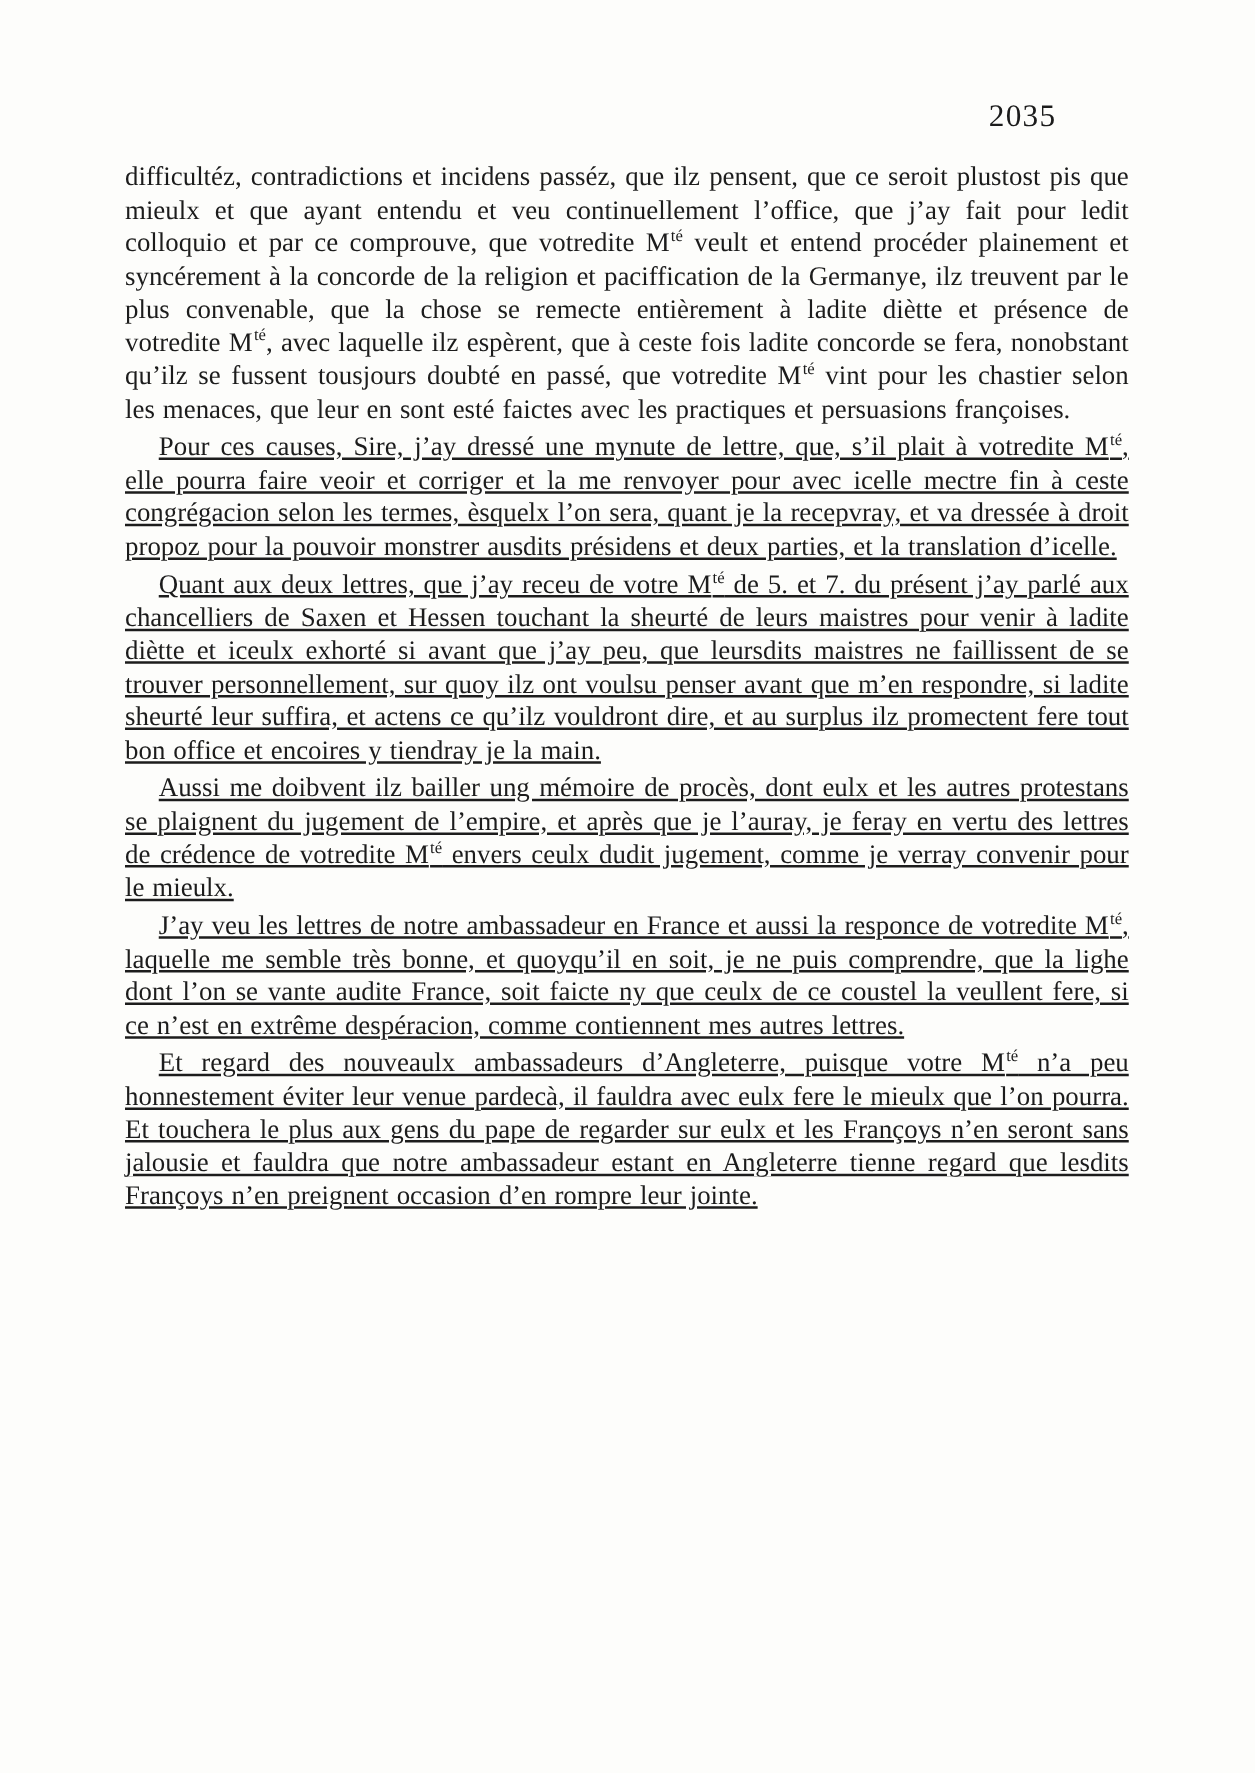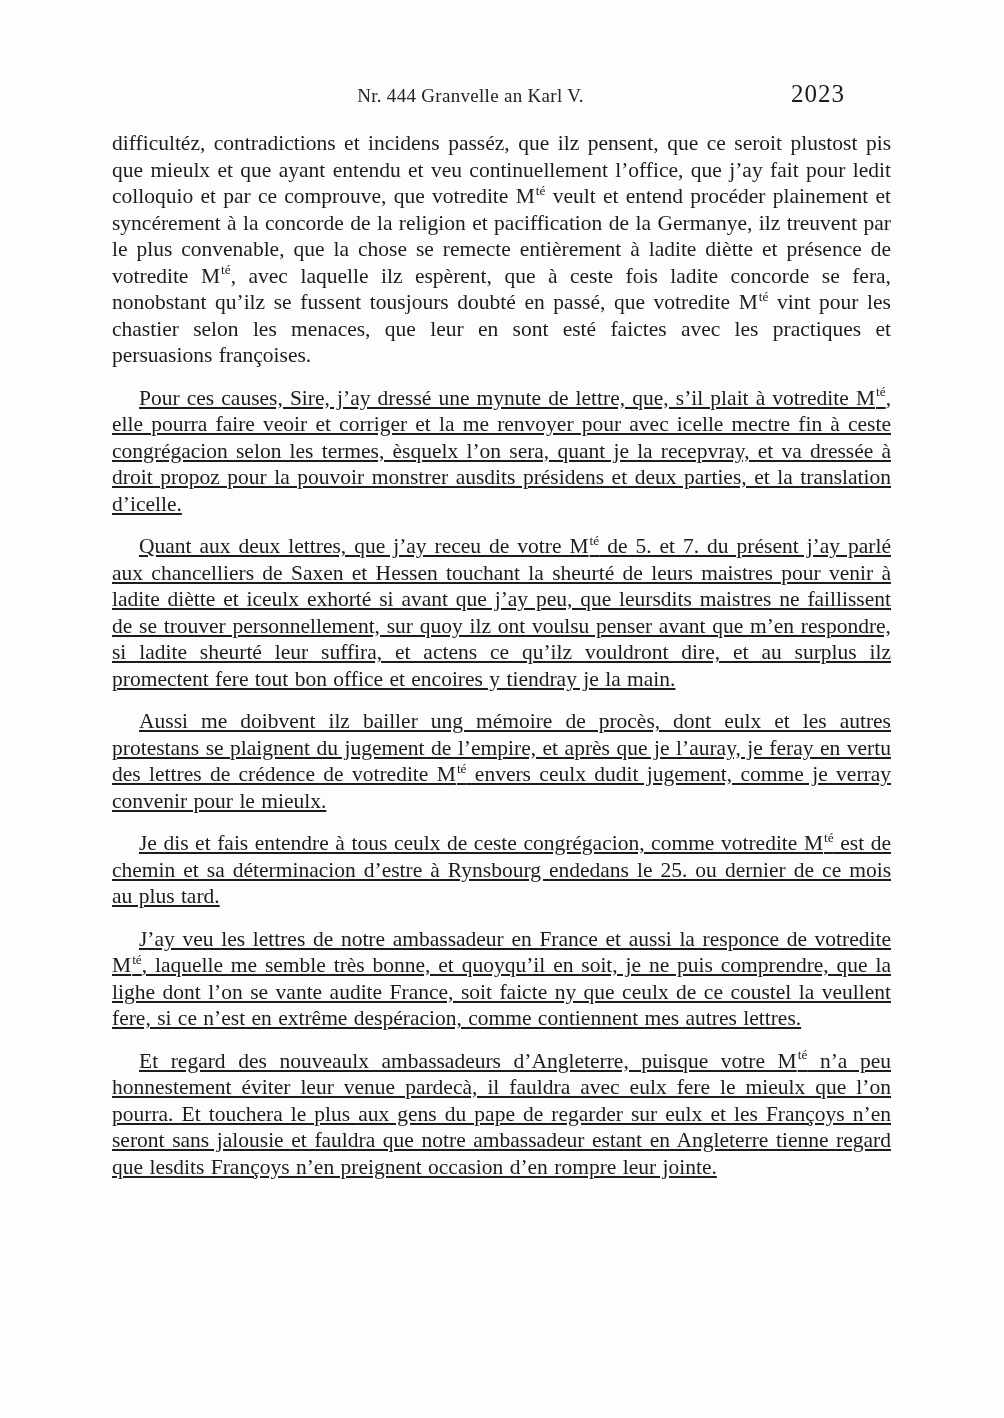--- a/index.html
+++ b/index.html
@@ -38,21 +38,21 @@
   }
   .page-number {
     position: absolute;
     right: 62px;
     top: 0;
     font-size: 25px;
     letter-spacing: 1px;
     color: #1b1b1b;
   }
   .page-body p {
-    margin: 16px;
+    margin: 4px;
     text-align: justify;
     font-size: 21.5px;
     line-height: 26.5px;
     word-spacing: 1px;
   }
   .page-body p.indent {
     text-indent: 27px;
     text-decoration: underline;
   }
   .page-body sup {
@@ -60,25 +60,23 @@
     line-height: 0;
     vertical-align: super;
     margin-left: 1px;
   }
 </style>
 </head>
 <body>
 
 <div class="page">
   <header class="page-header">
-    <div class="running-title">Nr. 444 Granvelle an Karl V.</div>
-    <div class="page-number">2023</div>
+    <div class="page-number">2035</div>
   </header>
   <main class="page-body">
       <p class="">difficultéz, contradictions et incidens passéz, que ilz pensent, que ce seroit plustost pis que mieulx et que ayant entendu et veu continuellement l’office, que j’ay fait pour ledit colloquio et par ce comprouve, que votredite M<sup>té</sup> veult et entend procéder plainement et syncérement à la concorde de la religion et paciffication de la Germanye, ilz treuvent par le plus convenable, que la chose se remecte entièrement à ladite diètte et présence de votredite M<sup>té</sup>, avec laquelle ilz espèrent, que à ceste fois ladite concorde se fera, nonobstant qu’ilz se fussent tousjours doubté en passé, que votredite M<sup>té</sup> vint pour les chastier selon les menaces, que leur en sont esté faictes avec les practiques et persuasions françoises.</p>
       <p class="indent">Pour ces causes, Sire, j’ay dressé une mynute de lettre, que, s’il plait à votredite M<sup>té</sup>, elle pourra faire veoir et corriger et la me renvoyer pour avec icelle mectre fin à ceste congrégacion selon les termes, èsquelx l’on sera, quant je la recepvray, et va dressée à droit propoz pour la pouvoir monstrer ausdits présidens et deux parties, et la translation d’icelle.</p>
       <p class="indent">Quant aux deux lettres, que j’ay receu de votre M<sup>té</sup> de 5. et 7. du présent j’ay parlé aux chancelliers de Saxen et Hessen touchant la sheurté de leurs maistres pour venir à ladite diètte et iceulx exhorté si avant que j’ay peu, que leursdits maistres ne faillissent de se trouver personnellement, sur quoy ilz ont voulsu penser avant que m’en respondre, si ladite sheurté leur suffira, et actens ce qu’ilz vouldront dire, et au surplus ilz promectent fere tout bon office et encoires y tiendray je la main.</p>
       <p class="indent">Aussi me doibvent ilz bailler ung mémoire de procès, dont eulx et les autres protestans se plaignent du jugement de l’empire, et après que je l’auray, je feray en vertu des lettres de crédence de votredite M<sup>té</sup> envers ceulx dudit jugement, comme je verray convenir pour le mieulx.</p>
-      <p class="indent">Je dis et fais entendre à tous ceulx de ceste congrégacion, comme votredite M<sup>té</sup> est de chemin et sa déterminacion d’estre à Rynsbourg endedans le 25. ou dernier de ce mois au plus tard.</p>
       <p class="indent">J’ay veu les lettres de notre ambassadeur en France et aussi la responce de votredite M<sup>té</sup>, laquelle me semble très bonne, et quoyqu’il en soit, je ne puis comprendre, que la lighe dont l’on se vante audite France, soit faicte ny que ceulx de ce coustel la veullent fere, si ce n’est en extrême despéracion, comme contiennent mes autres lettres.</p>
       <p class="indent">Et regard des nouveaulx ambassadeurs d’Angleterre, puisque votre M<sup>té</sup> n’a peu honnestement éviter leur venue pardecà, il fauldra avec eulx fere le mieulx que l’on pourra. Et touchera le plus aux gens du pape de regarder sur eulx et les Françoys n’en seront sans jalousie et fauldra que notre ambassadeur estant en Angleterre tienne regard que lesdits Françoys n’en preignent occasion d’en rompre leur jointe.</p>
     </main>
 </div>
 
 </body></html>

